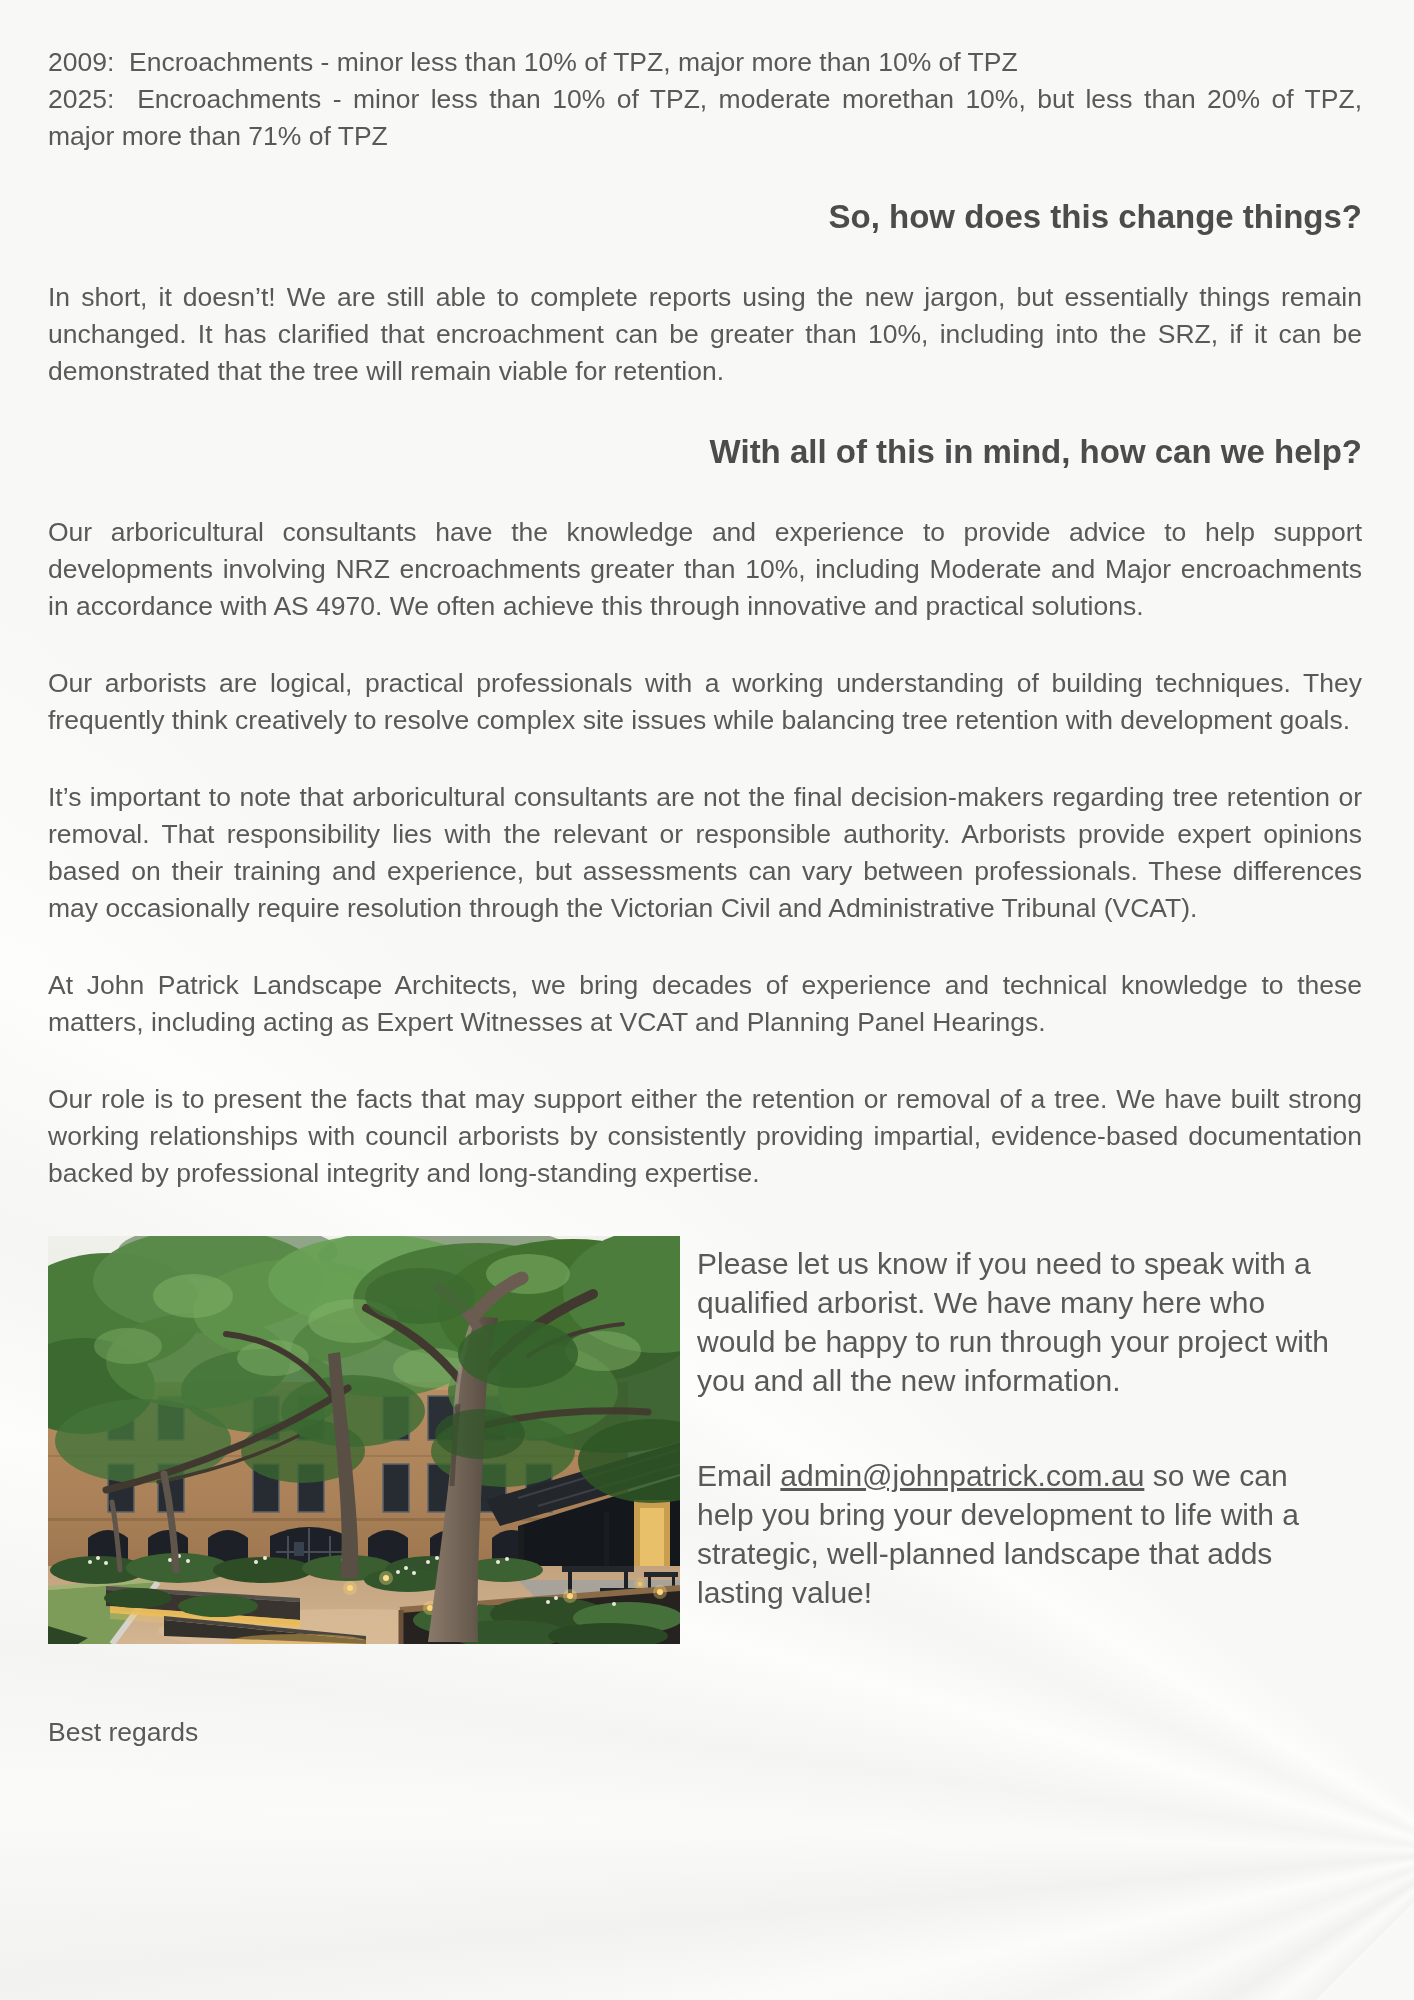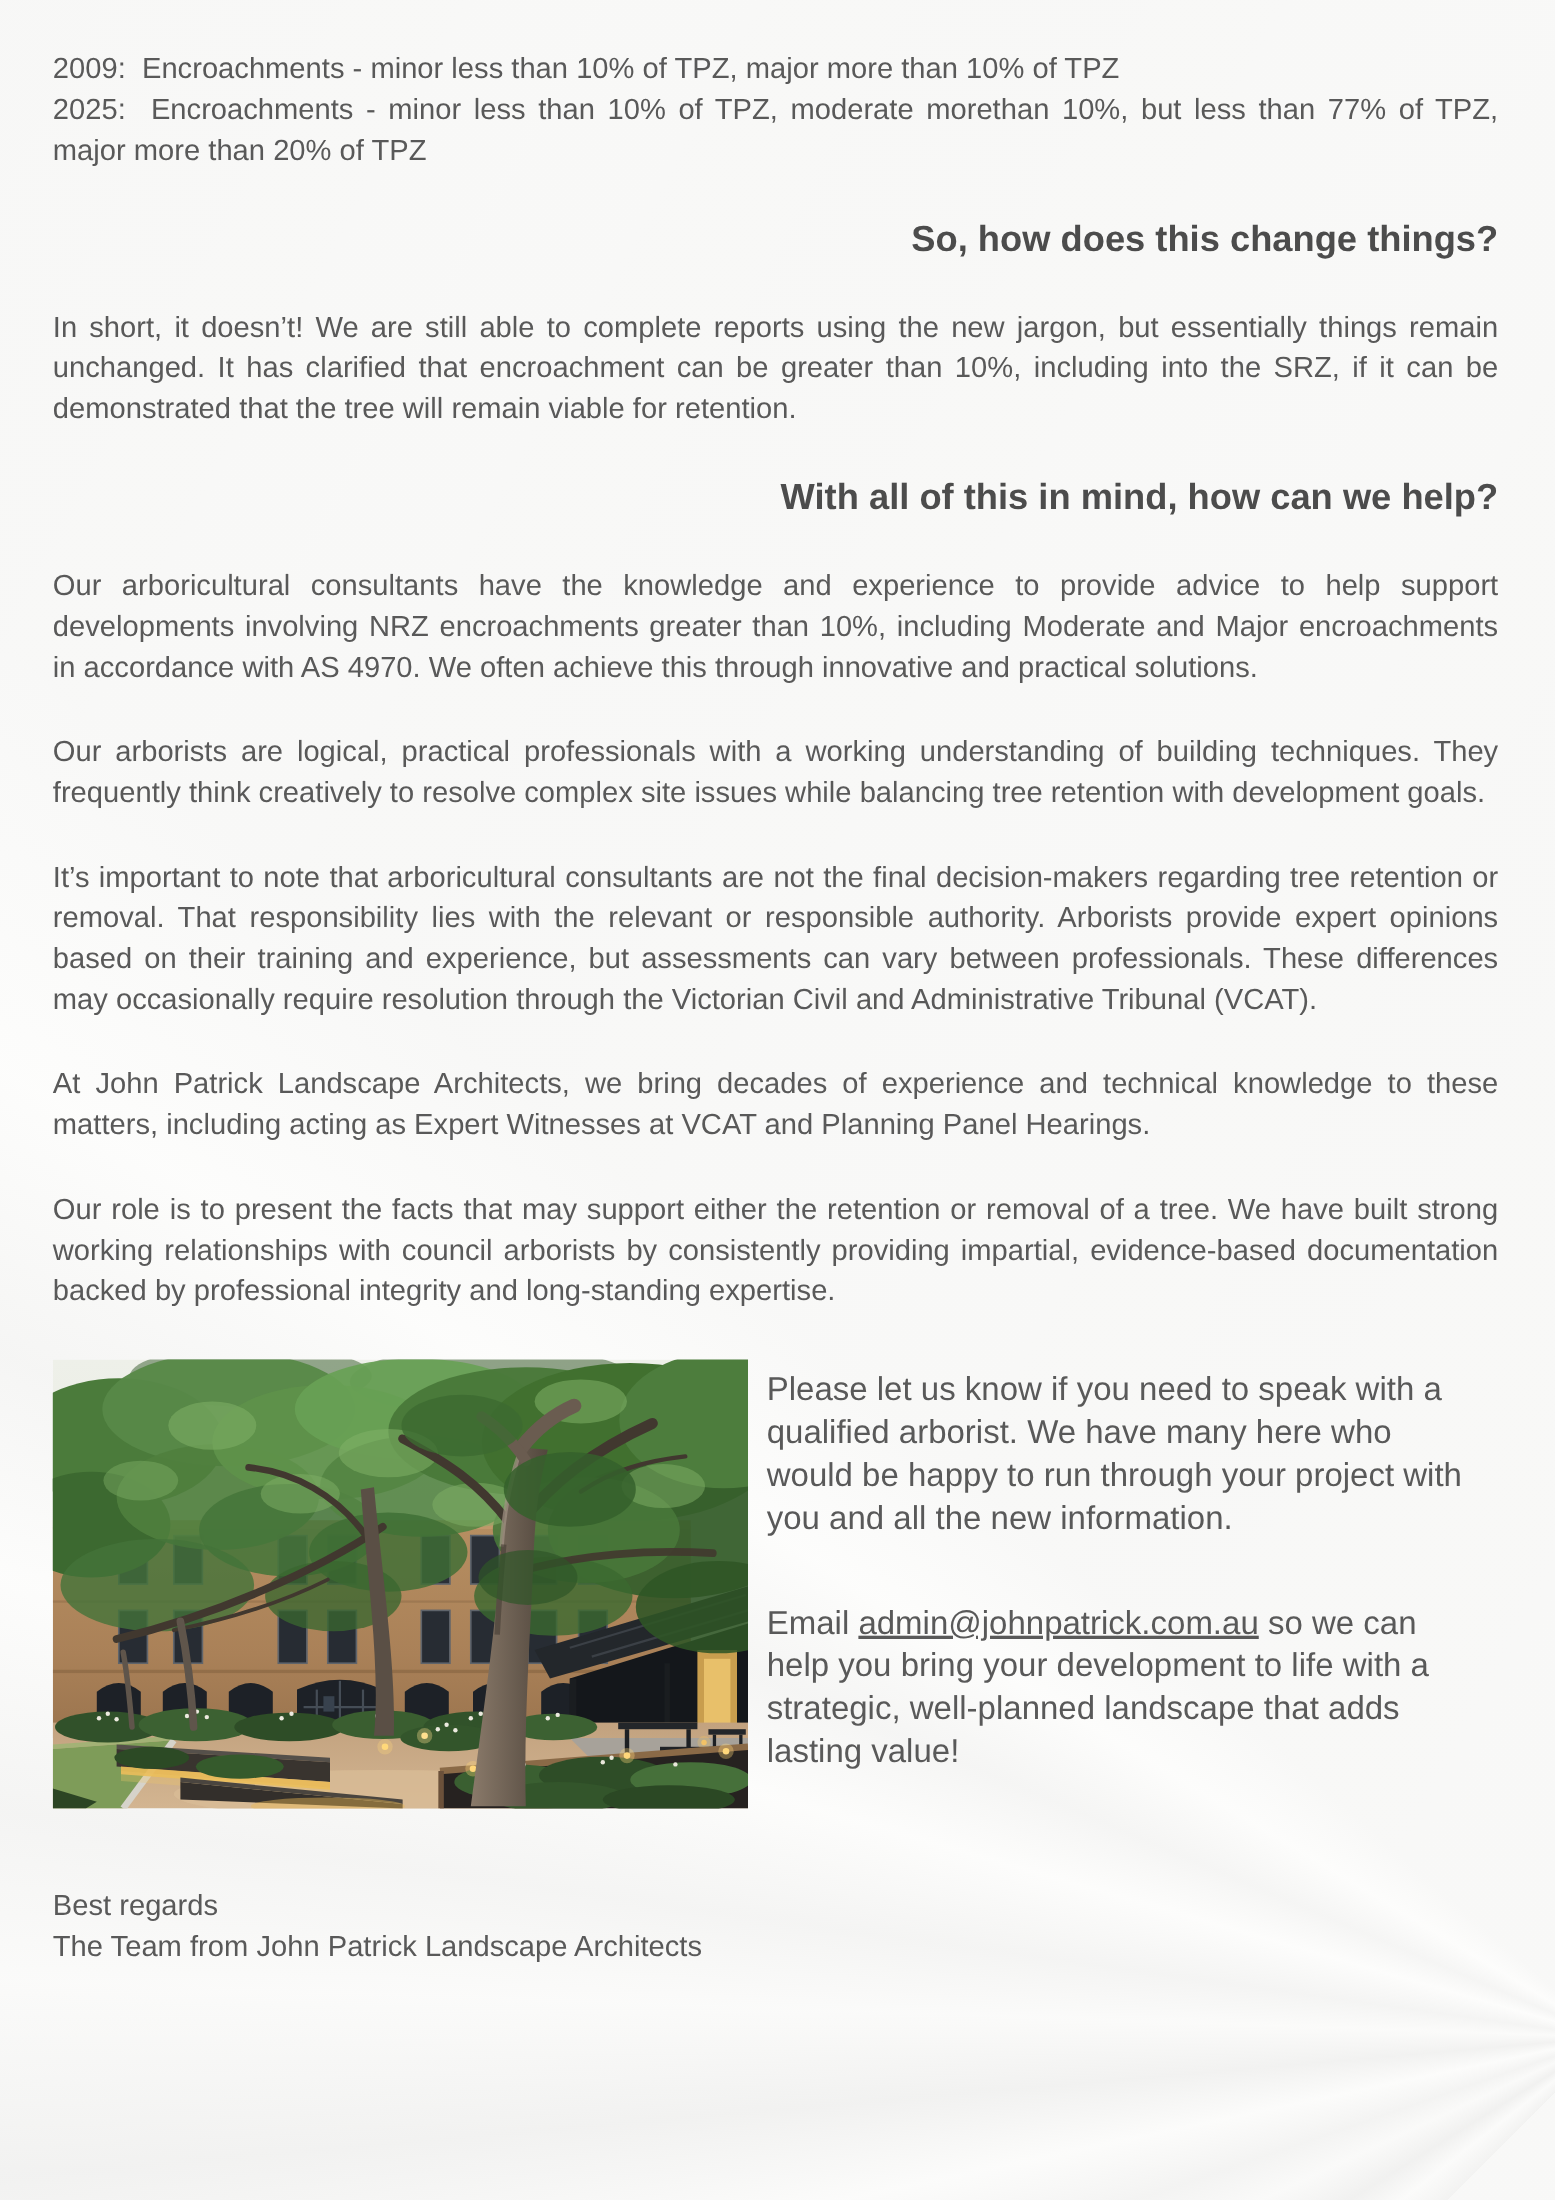--- a/index.html
+++ b/index.html
@@ -43,21 +43,21 @@
   .signature{margin-top:70px;font-size:26.5px;line-height:37px;color:#595959;}
 </style>
 </head>
 <body>
 
 <div class="bg-layer bg-sheen"></div>
 <div class="bg-layer bg-fan"></div>
 
 <div class="content">
 
-  <p class="body"><span class="prewrap">2009:  Encroachments - minor less than 10% of TPZ, major more than 10% of TPZ</span><br><span class="prewrap">2025:  Encroachments - minor less than 10% of TPZ, moderate morethan 10%, but less than 77% of TPZ, major more than 20% of TPZ</span></p>
+  <p class="body"><span class="prewrap">2009:  Encroachments - minor less than 10% of TPZ, major more than 10% of TPZ</span><br><span class="prewrap">2025:  Encroachments - minor less than 10% of TPZ, moderate morethan 10%, but less than 20% of TPZ, major more than 71% of TPZ</span></p>
 
   <h2 class="head">So, how does this change things?</h2>
 
   <p class="body">In short, it doesn’t! We are still able to complete reports using the new jargon, but essentially things remain unchanged. It has clarified that encroachment can be greater than 10%, including into the SRZ, if it can be demonstrated that the tree will remain viable for retention.</p>
 
   <h2 class="head">With all of this in mind, how can we help?</h2>
 
   <p class="body">Our arboricultural consultants have the knowledge and experience to provide advice to help support developments involving NRZ encroachments greater than 10%, including Moderate and Major encroachments in accordance with AS 4970. We often achieve this through innovative and practical solutions.</p>
 
   <p class="body">Our arborists are logical, practical professionals with a working understanding of building techniques. They frequently think creatively to resolve complex site issues while balancing tree retention with development goals.</p>
@@ -318,15 +318,15 @@
         </g>
       </svg>
     </figure>
 
     <div class="media-text">
       <p class="cta">Please let us know if you need to speak with a qualified arborist. We have many here who would be happy to run through your project with you and all the new information.</p>
       <p><span>Email </span><a class="email">admin@johnpatrick.com.au</a><span> so we can help you bring your development to life with a strategic, well-planned landscape that adds lasting value!</span></p>
     </div>
   </div>
 
-  <p class="signature"><span>Best regards</span><br><span>The Team from John Patrick Landscape Architects</span></p>
+  <p class="signature"><span>Best regards</span><br></p>
 
 </div>
 
 </body></html>

